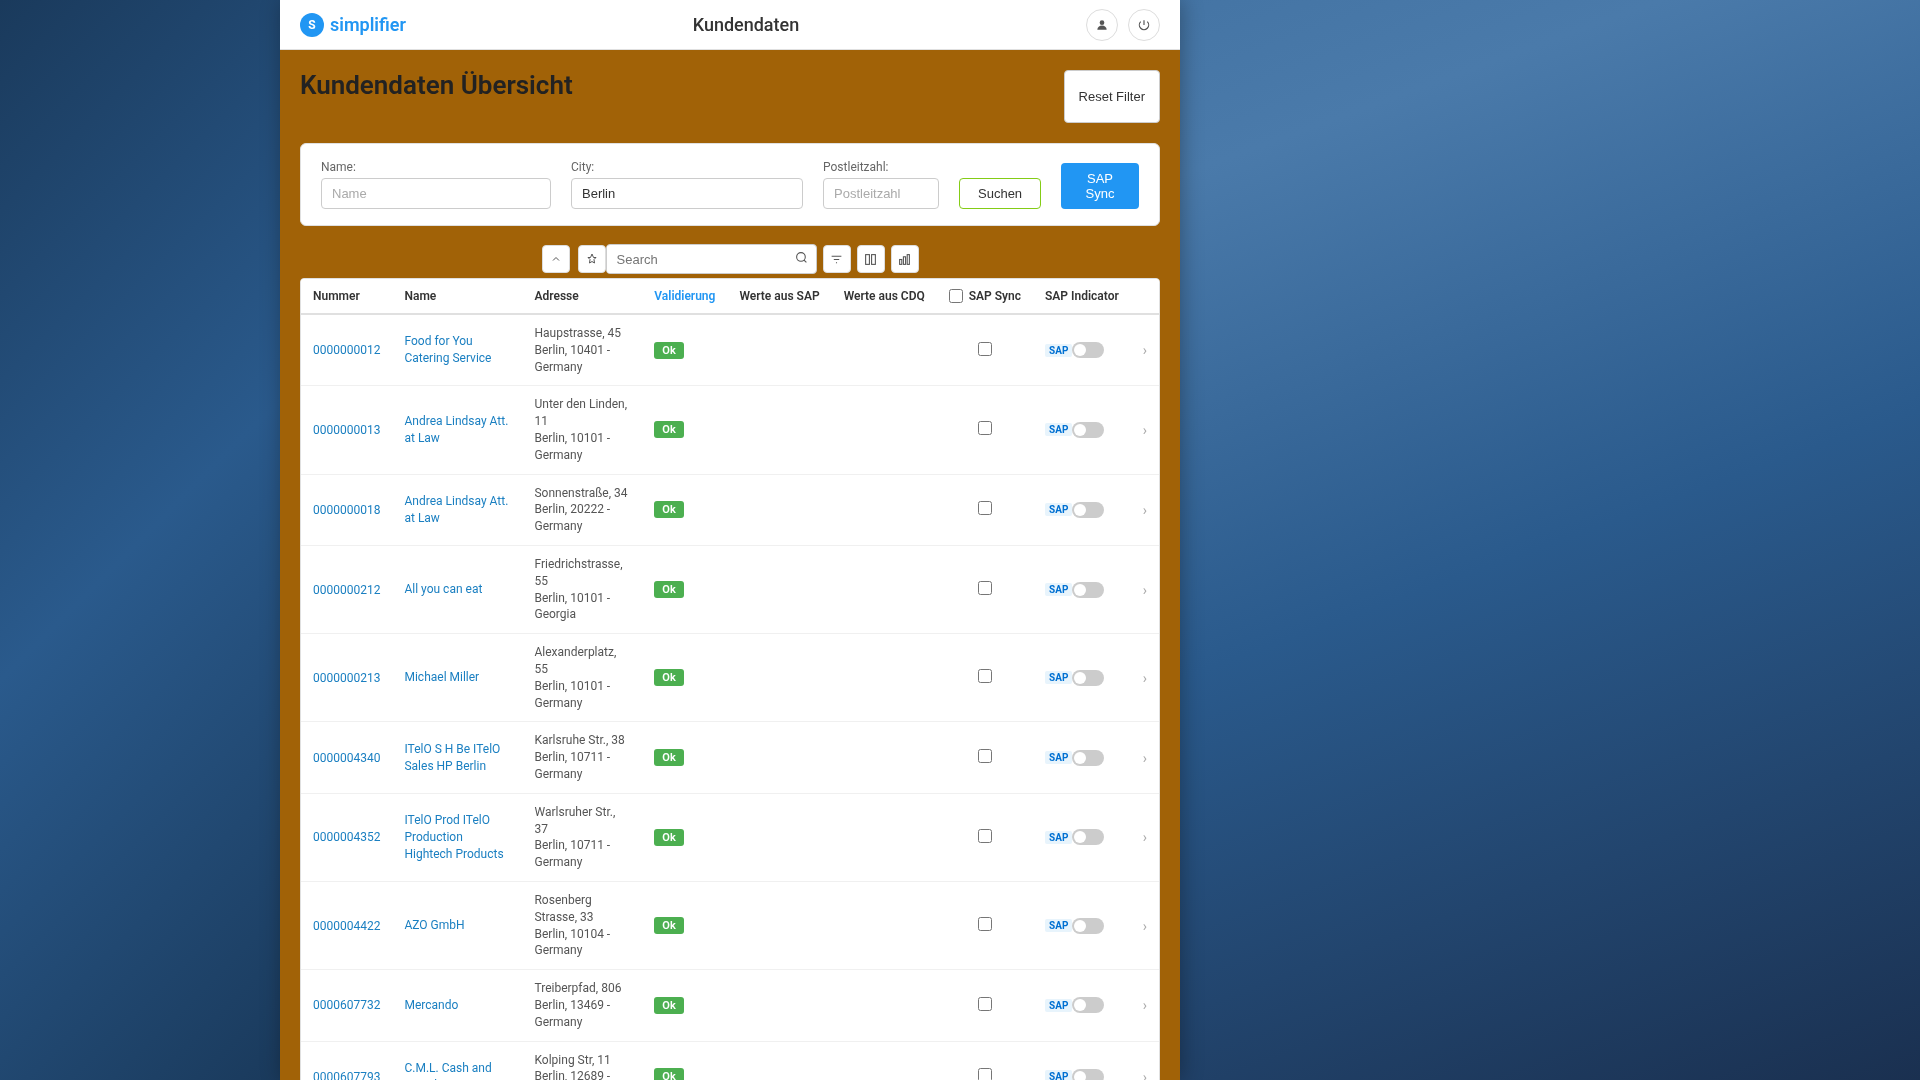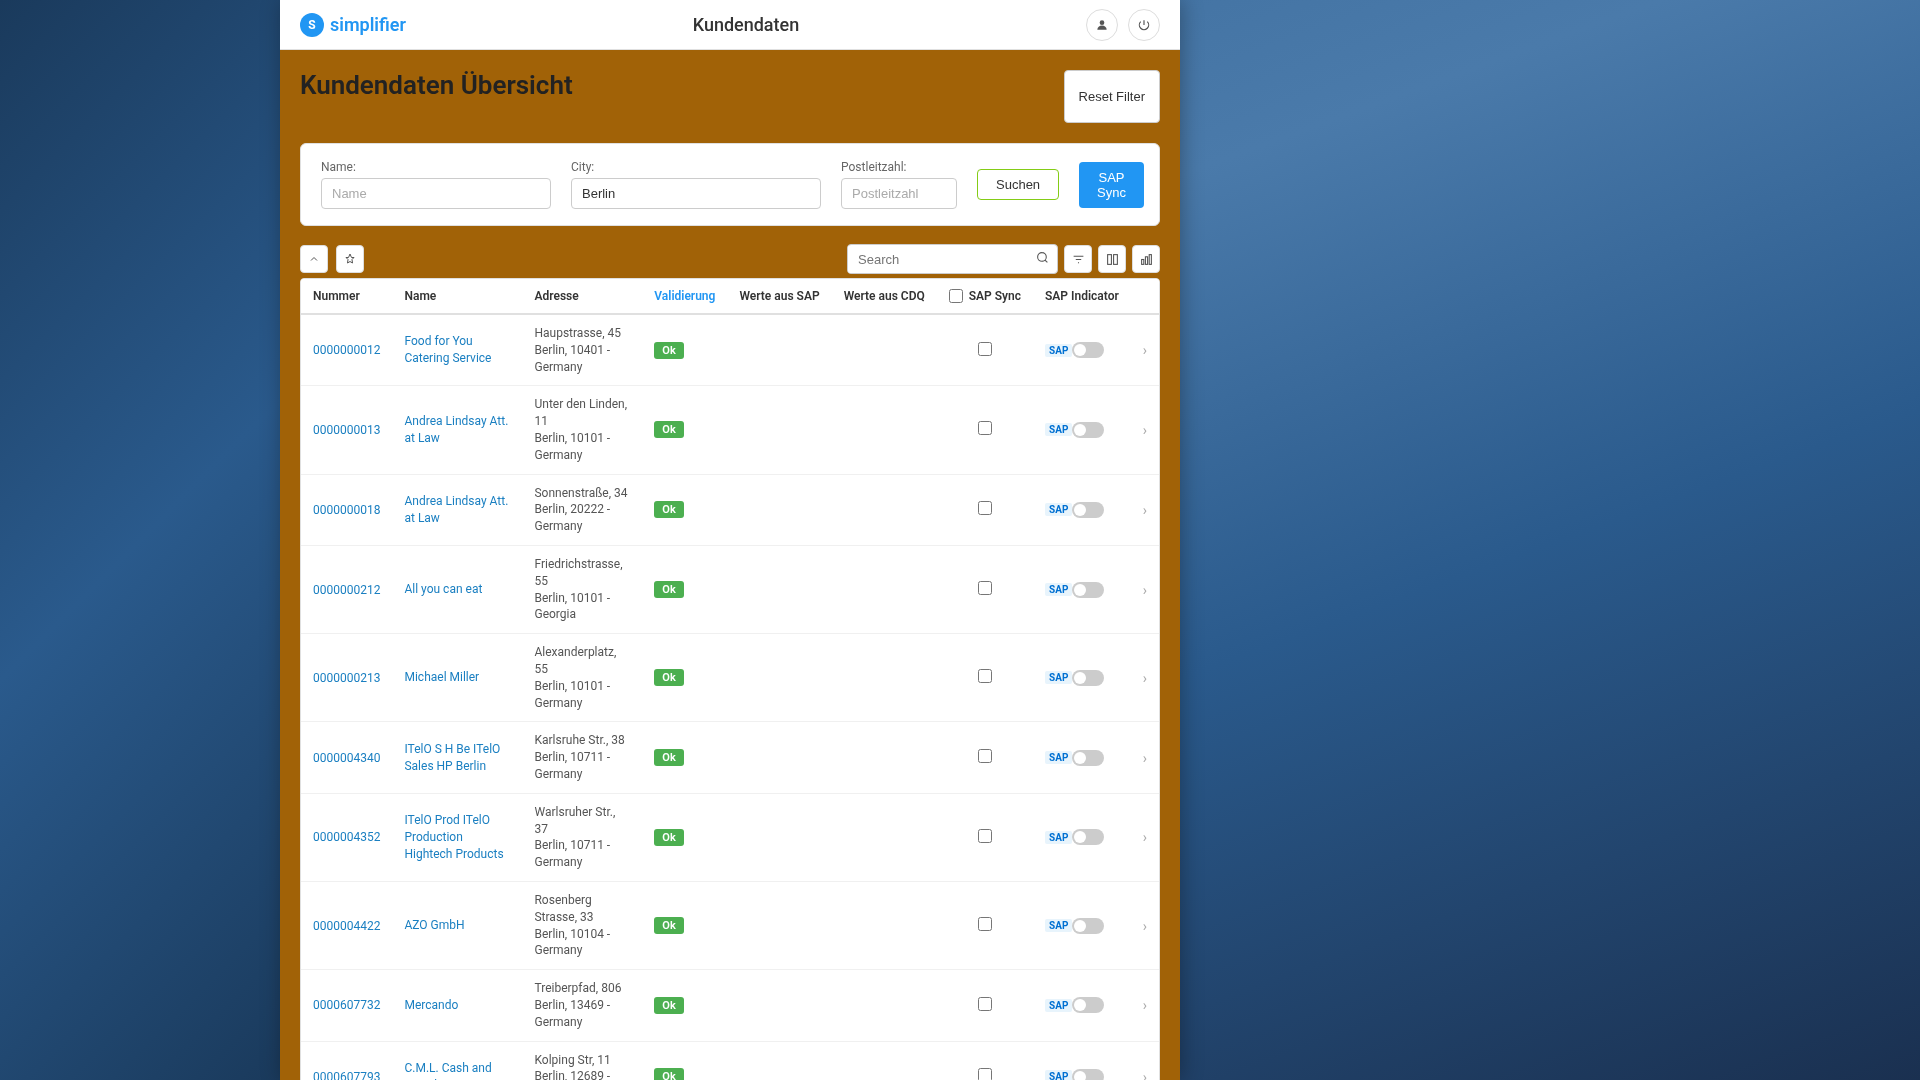--- a/index.html
+++ b/index.html
@@ -130,21 +130,21 @@
     .filter-panel {
       background: white;
       border: 1px solid #e0e0e0;
       border-radius: 6px;
       padding: 16px 20px;
       margin-bottom: 10px;
     }
     .filter-row {
       display: flex;
       gap: 20px;
-      align-items: center;
+      align-items: flex-end;
     }
     .filter-field {
       display: flex;
       flex-direction: column;
       gap: 4px;
     }
     .filter-field label {
       font-size: 12px;
       color: #666;
     }
@@ -154,21 +154,21 @@
       padding: 7px 10px;
       font-size: 13px;
       color: #333;
       outline: none;
       width: 230px;
     }
     .filter-field input::placeholder {
       color: #aaa;
     }
     .filter-city input {
-      width: 250px;
+      width: 232px;
     }
     .filter-postal input {
       width: 116px;
     }
     .btn-suchen {
       background: white;
       border: 1px solid #84cc16;
       padding: 7px 18px;
       border-radius: 4px;
       font-size: 13px;
@@ -183,21 +183,21 @@
       border-radius: 4px;
       font-size: 13px;
       cursor: pointer;
       font-weight: 500;
       color: white;
     }
 
     
     .table-toolbar {
       display: flex;
-      justify-content: space-between;
+      justify-content: center;
       align-items: center;
       padding: 8px 0 4px 0;
       margin-bottom: 0;
     }
     .toolbar-left {
       display: flex;
       gap: 8px;
       align-items: center;
     }
     .toolbar-icon-btn {

